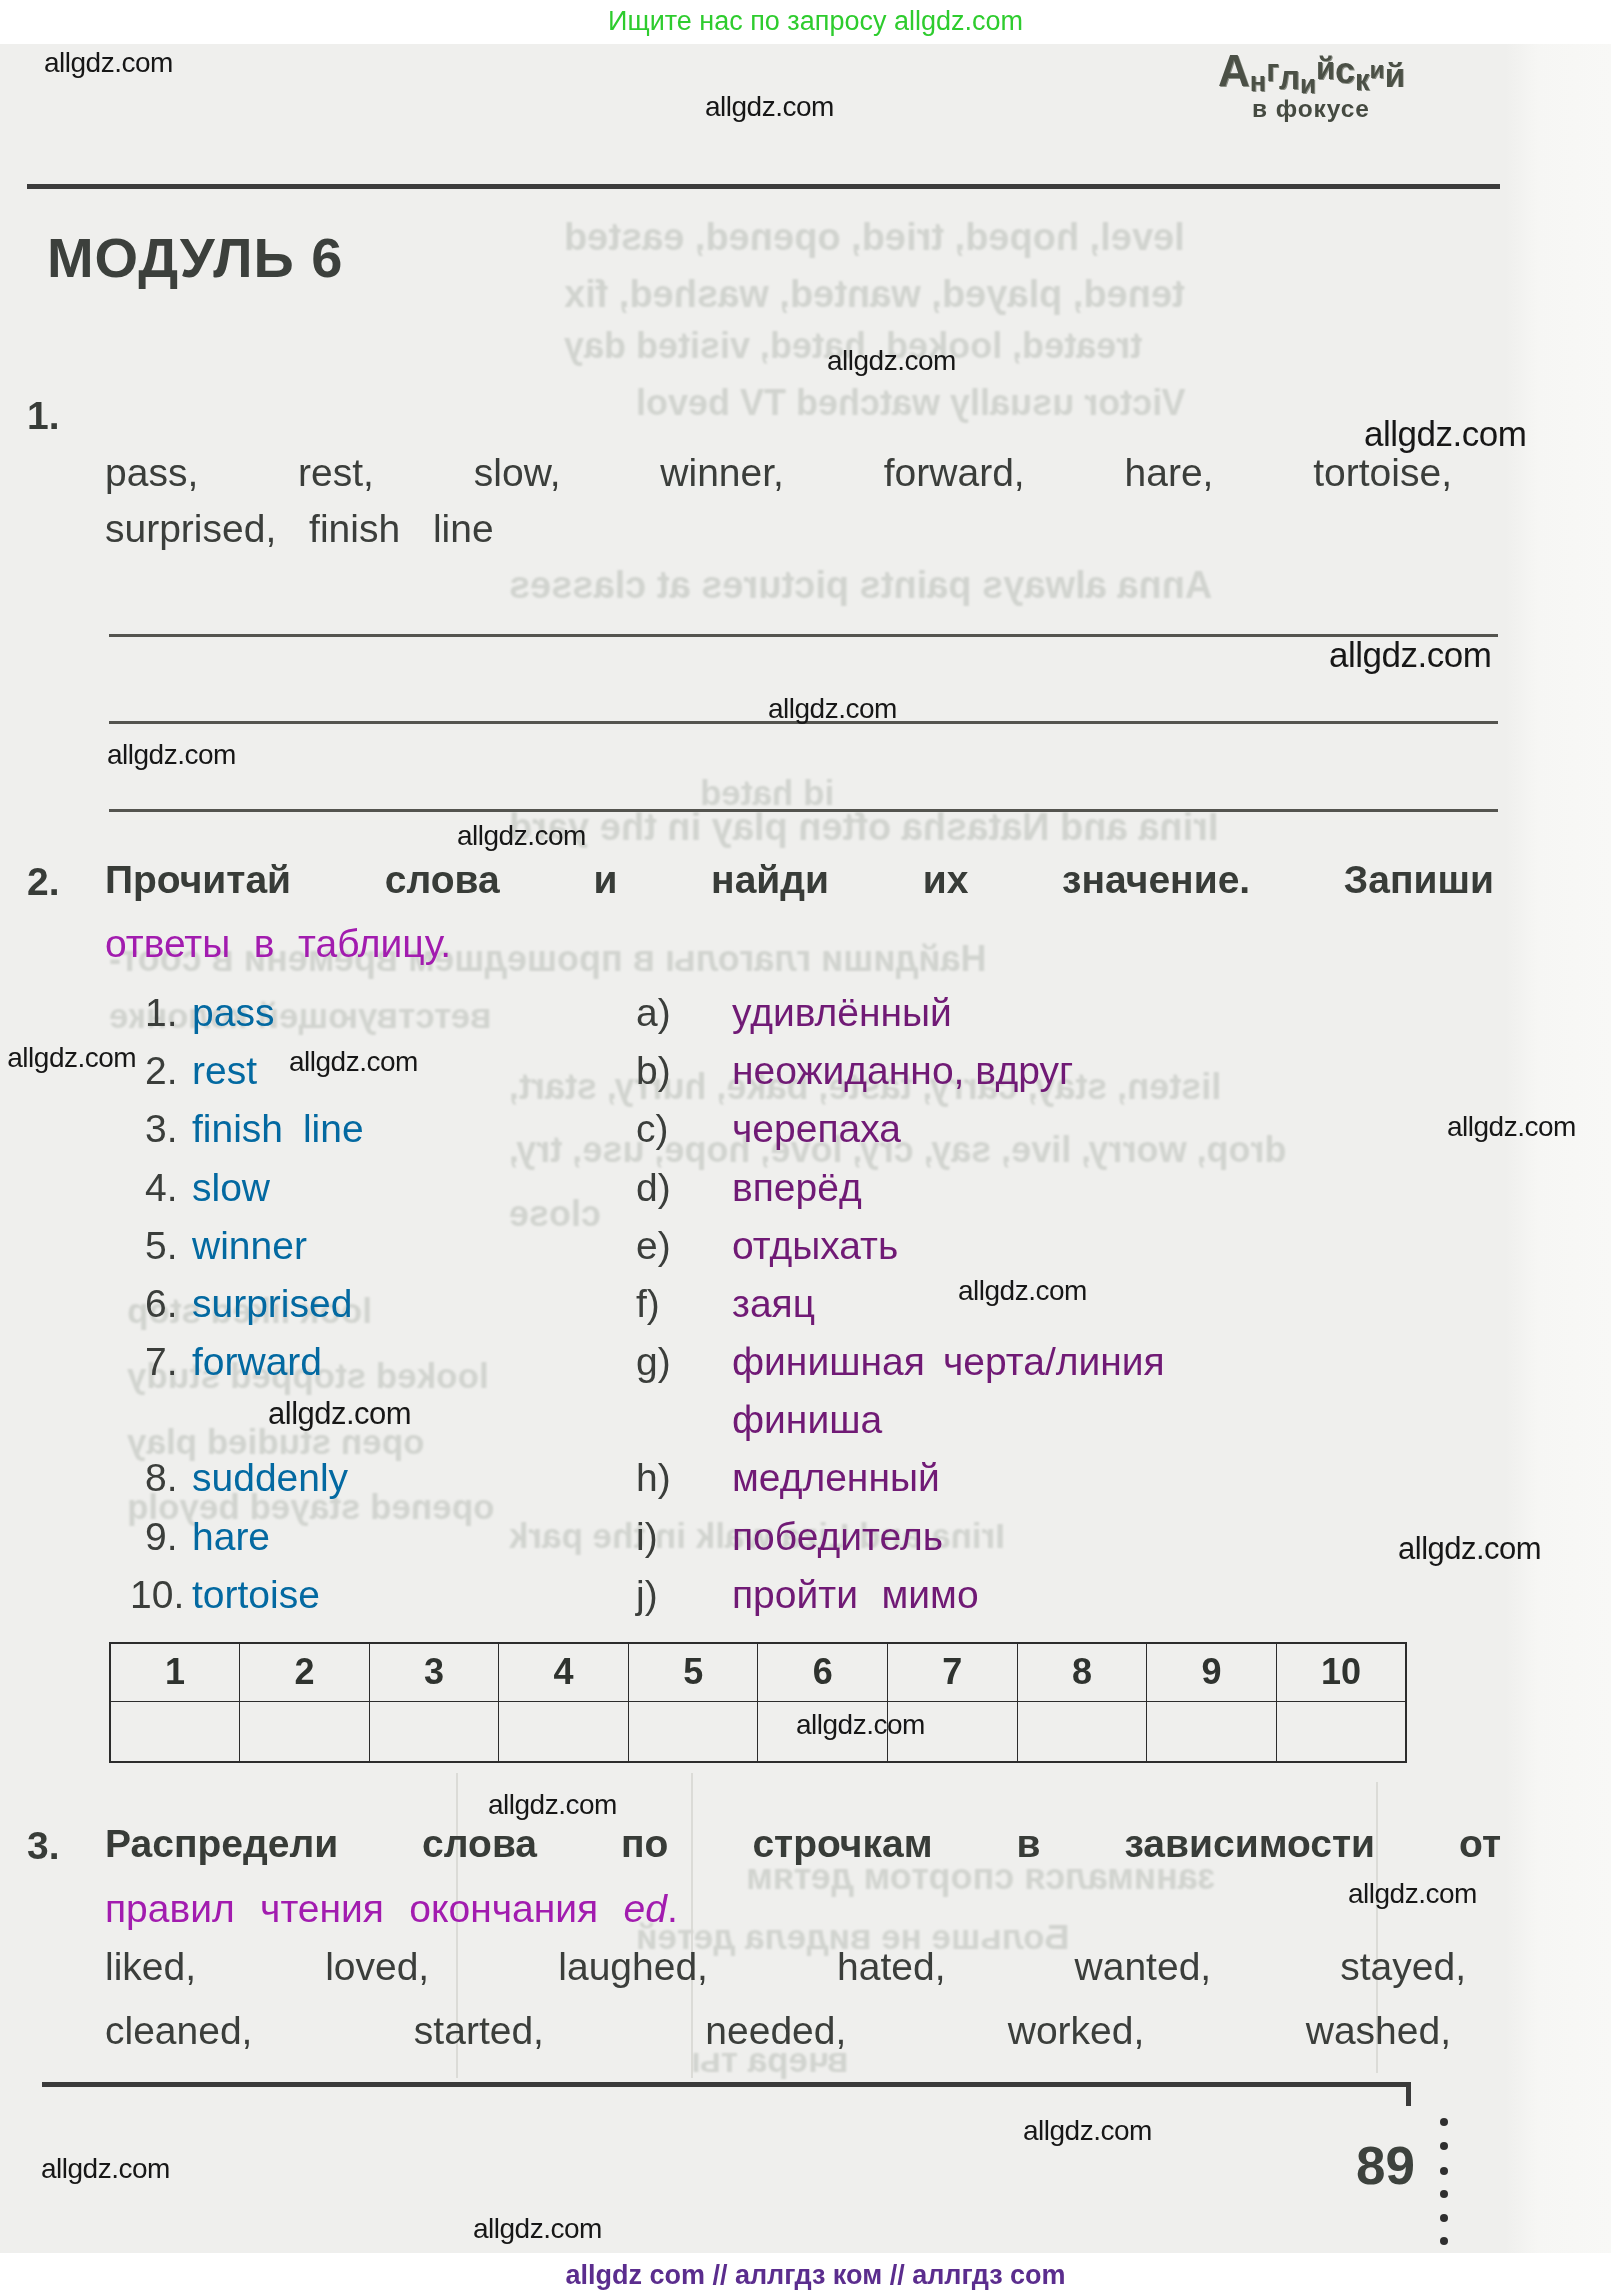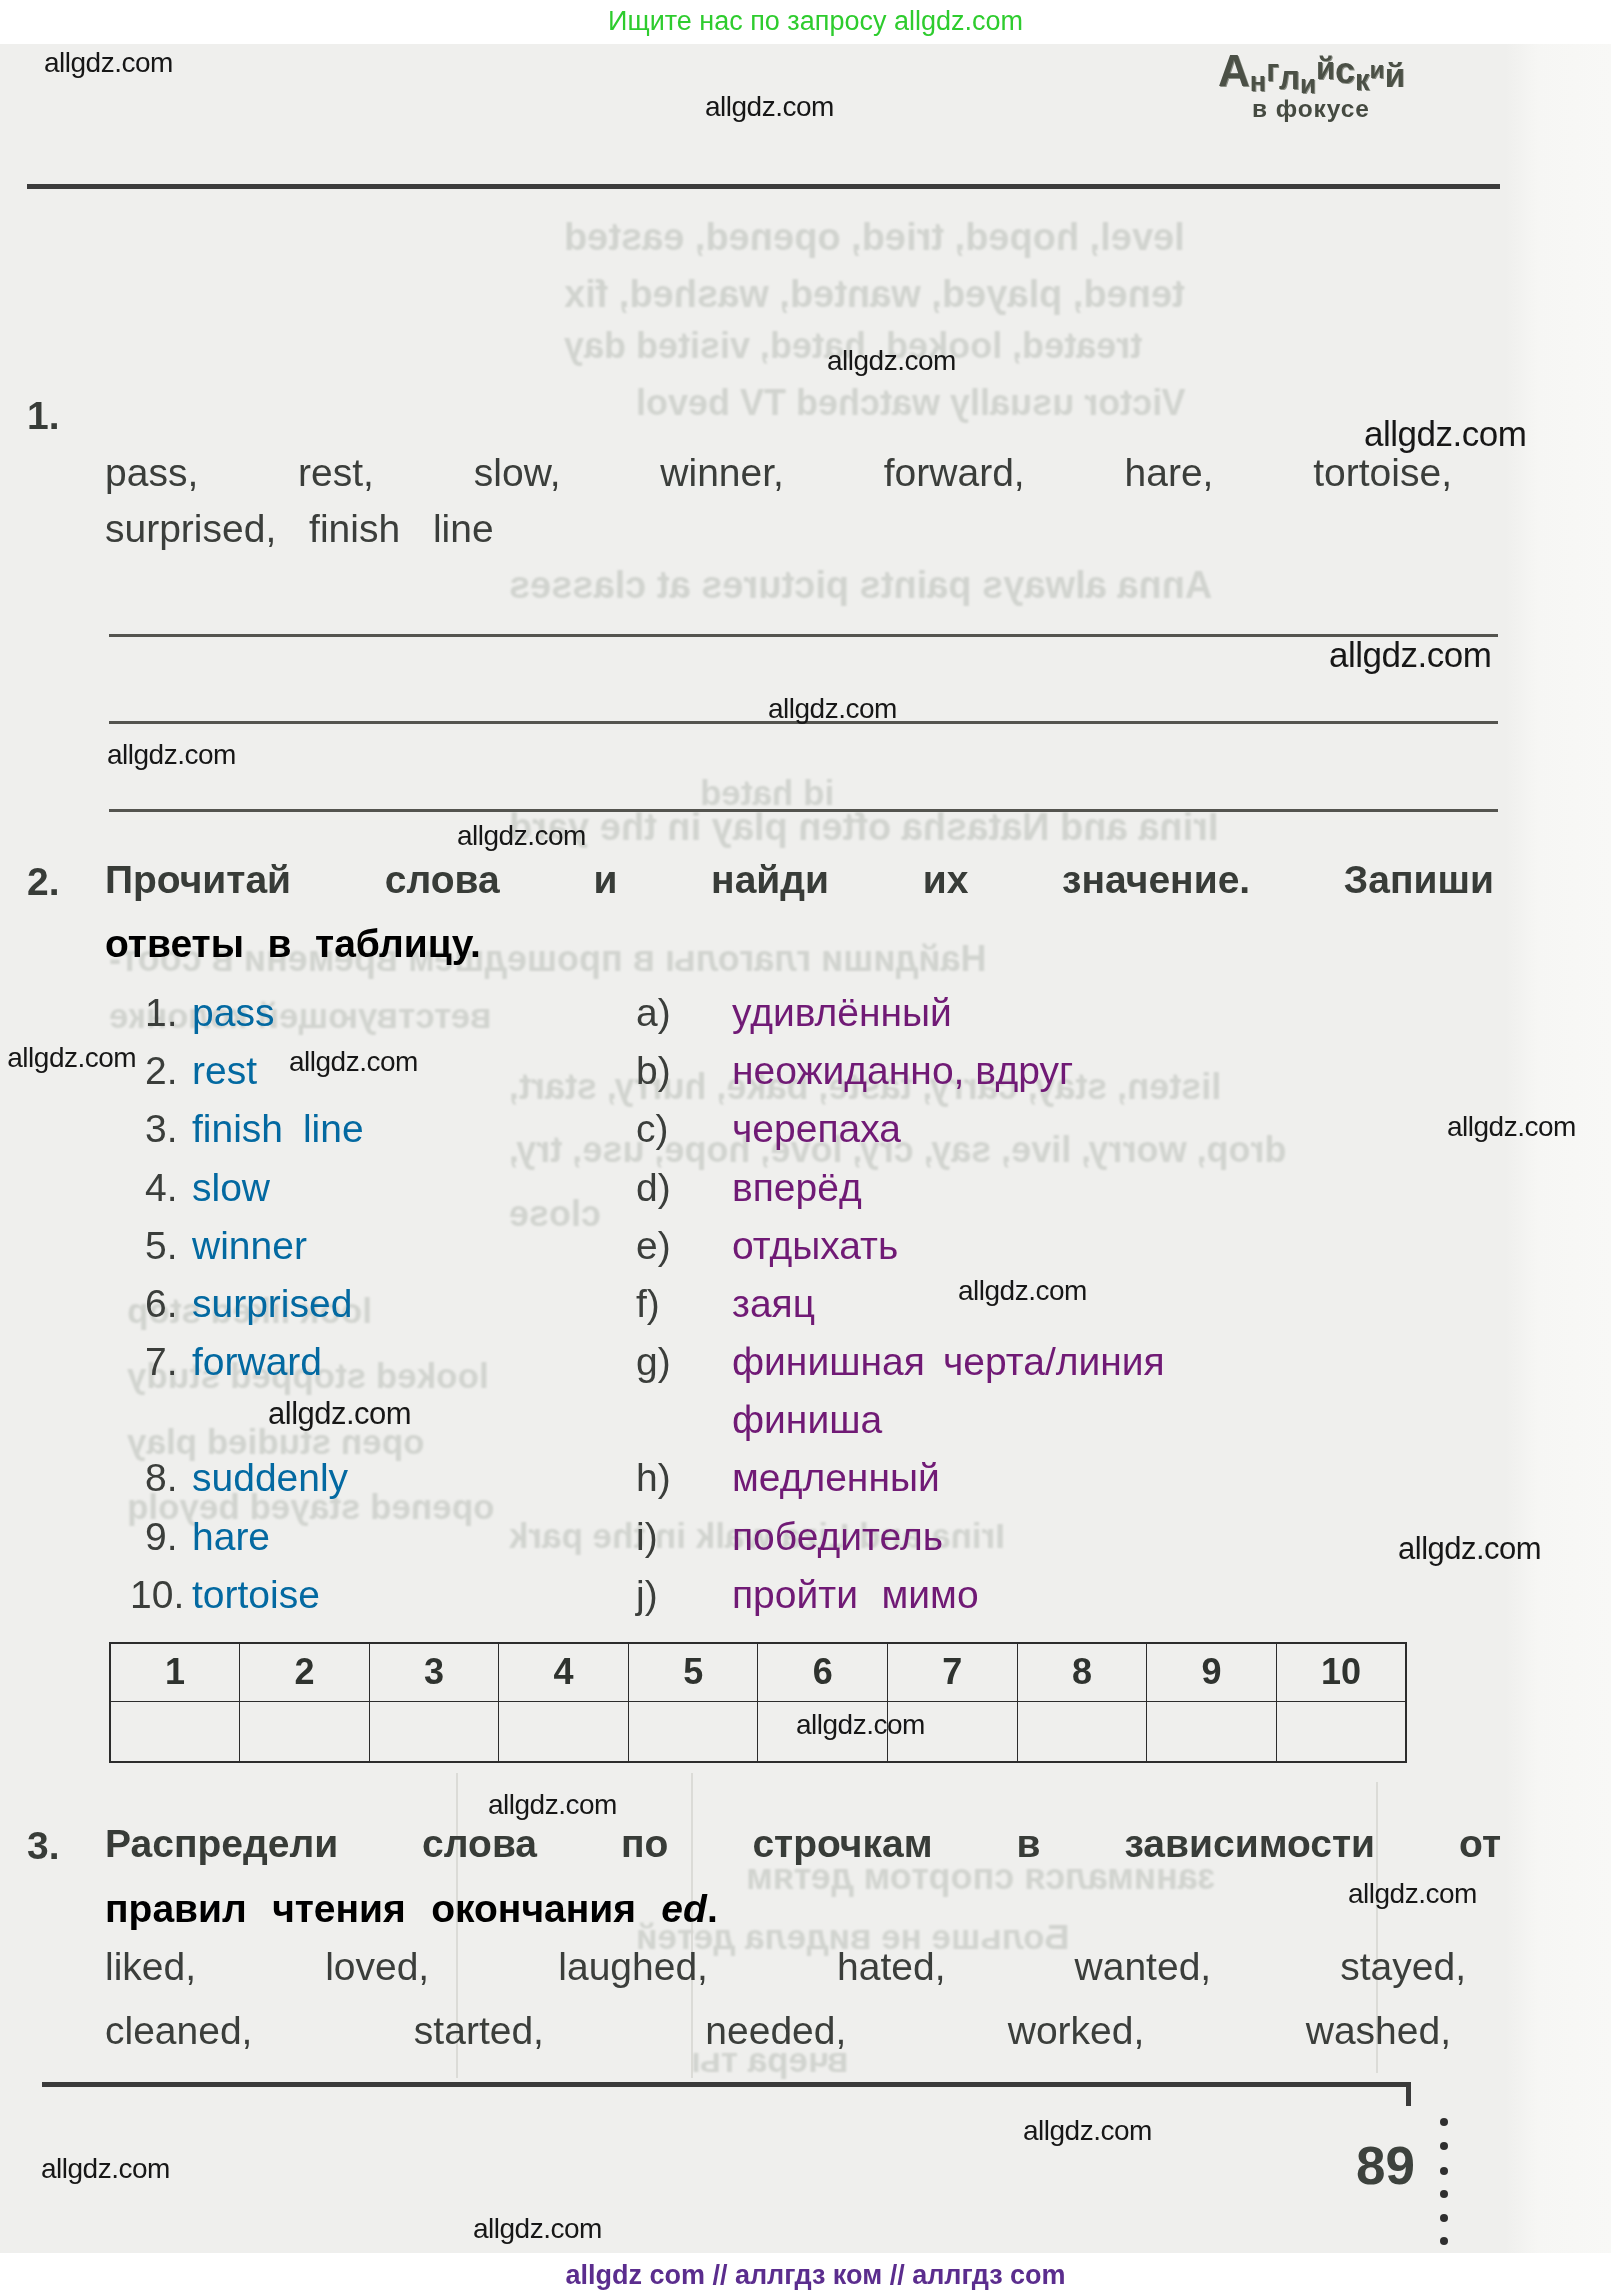--- a/index.html
+++ b/index.html
@@ -28,21 +28,21 @@
   .vbleed{position:absolute;width:1.8px;background:#d6d6d1;opacity:.8;}
 
   .toprule{position:absolute;left:27px;top:184px;width:1473px;height:4.5px;background:#3c3c3c;}
 
   .module-title{left:27px;top:225px;font-size:56px;font-weight:700;letter-spacing:0.9px;color:#3c403c;}
   .lessons-title{left:27px;top:324px;font-size:45px;font-weight:700;letter-spacing:0.9px;color:#3c403c;}
 
   .ex-num{position:absolute;left:27px;font-size:39px;font-weight:700;color:#383c38;}
   .ex-head{position:absolute;left:105px;font-size:39px;font-weight:700;color:#383c38;
     text-align:justify;text-align-last:justify;white-space:normal;line-height:1.0;}
-  .plain-head{position:absolute;left:105px;font-size:39px;font-weight:700;color:#000000;white-space:nowrap;}
+  .plain-head{position:absolute;left:105px;font-size:39px;font-weight:400;color:#a21caf;white-space:nowrap;}
 
   .wordline{position:absolute;left:105px;font-size:39px;color:#3b3e3b;line-height:1.0;}
   .just{text-align:justify;text-align-last:justify;white-space:normal;}
 
   .answer-line{position:absolute;left:109px;width:1389px;height:2.7px;background:#54544f;}
 
   .li-num{position:absolute;width:68px;text-align:left;font-size:39px;color:#3b3e3b;}
   .li-word{position:absolute;left:192px;font-size:39px;color:#0369a1;white-space:nowrap;}
   .li-letter{position:absolute;left:636px;font-size:39px;color:#3b3e3b;}
   .li-text{position:absolute;left:732px;font-size:39px;color:#701a75;white-space:nowrap;}
@@ -114,20 +114,21 @@
 
   <div class="abs promo">Ищите нас по запросу allgdz.com</div>
 
   <div class="logo">
     <div class="logo-line" id="logo-letters"><span class="logo-letter L0">А</span><span class="logo-letter L1">н</span><span class="logo-letter L2">г</span><span class="logo-letter L3">л</span><span class="logo-letter L4">и</span><span class="logo-letter L5">й</span><span class="logo-letter L6">с</span><span class="logo-letter L7">к</span><span class="logo-letter L8">и</span><span class="logo-letter L9">й</span></div>
     <div class="logo-sub">в фокусе</div>
   </div>
 
   <div class="toprule"></div>
 
+  <div class="abs module-title">МОДУЛЬ 6</div>
 
   <div class="ex-num" style="top:394px;">1.</div>
   <div class="wordline just" style="top:453px;width:1347px;">pass, rest, slow, winner, forward, hare, tortoise,</div>
   <div class="wordline" style="top:509px;word-spacing:22px;">surprised, finish line</div>
   <div class="answer-line" style="top:634px;"></div>
   <div class="answer-line" style="top:721px;"></div>
   <div class="answer-line" style="top:809px;"></div>
 
   <div class="ex-num" style="top:860px;">2.</div>
   <div class="ex-head" style="top:860px;width:1389px;">Прочитай слова и найди их значение. Запиши</div>

